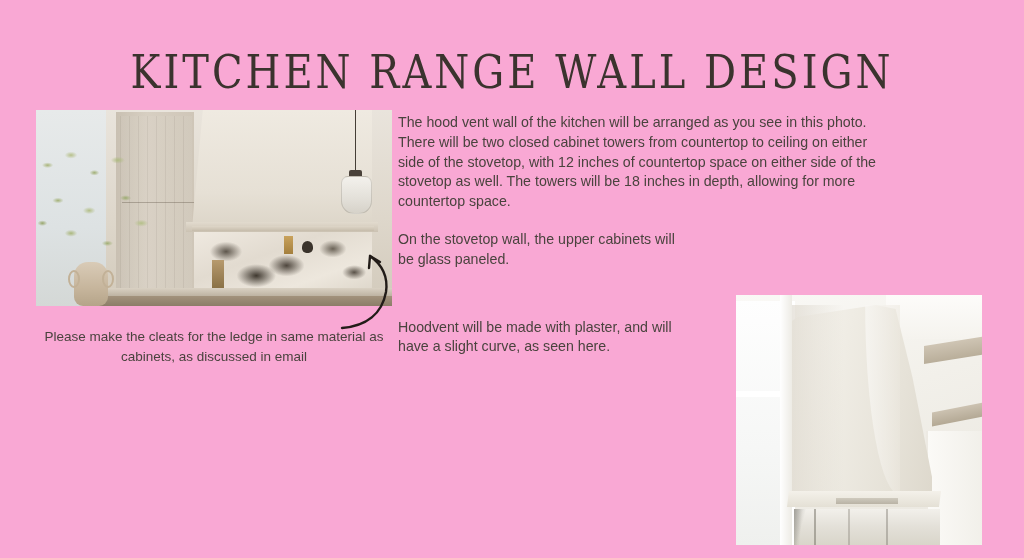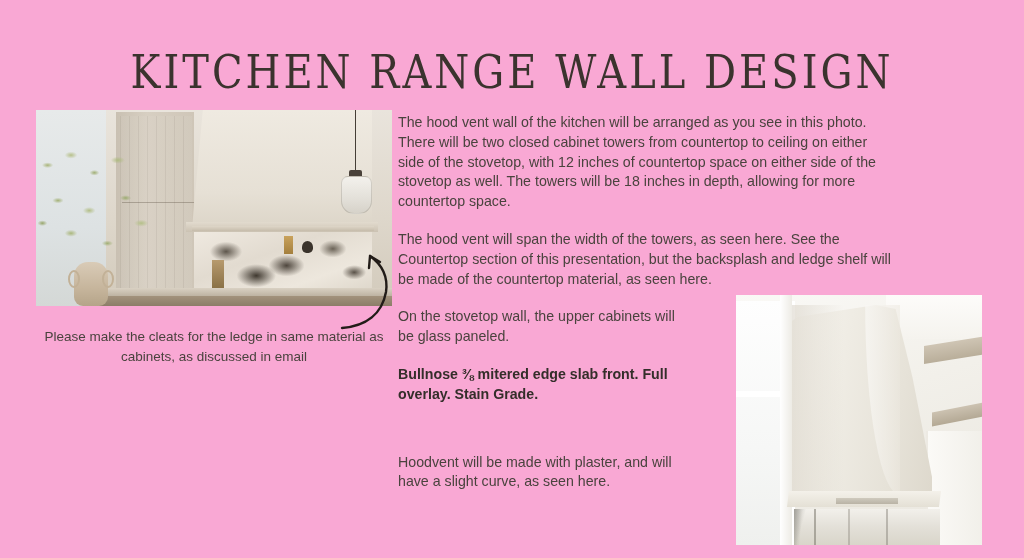--- a/index.html
+++ b/index.html
@@ -417,19 +417,17 @@
     <div class="pr-hood-base"></div>
     <div class="pr-vent-slot"></div>
     <div class="pr-marble"></div>
     <div class="pr-marble-v1"></div>
     <div class="pr-marble-v2"></div>
     <div class="pr-marble-v3"></div>
   </div>
 
   <div class="text-col">
     <p class="para">The hood vent wall of the kitchen will be arranged as you see in this photo. There will be two closed cabinet towers from countertop to ceiling on either side of the stovetop, with 12 inches of countertop space on either side of the stovetop as well. The towers will be 18 inches in depth, allowing for more countertop space.</p>
-    <p class="para">The hood vent will span the width of the towers, as seen here. See the Countertop section of this presentation, but the backsplash and ledge shelf will be made of the countertop material, as seen here.</p>
     <p class="para narrow">On the stovetop wall, the upper cabinets will be glass paneled.</p>
-    <p class="para bold">Bullnose ⅜ mitered edge slab front. Full overlay. Stain Grade.</p>
     <p class="para narrow">Hoodvent will be made with plaster, and will have a slight curve, as seen here.</p>
   </div>
 
 </div>
 
 </body></html>

